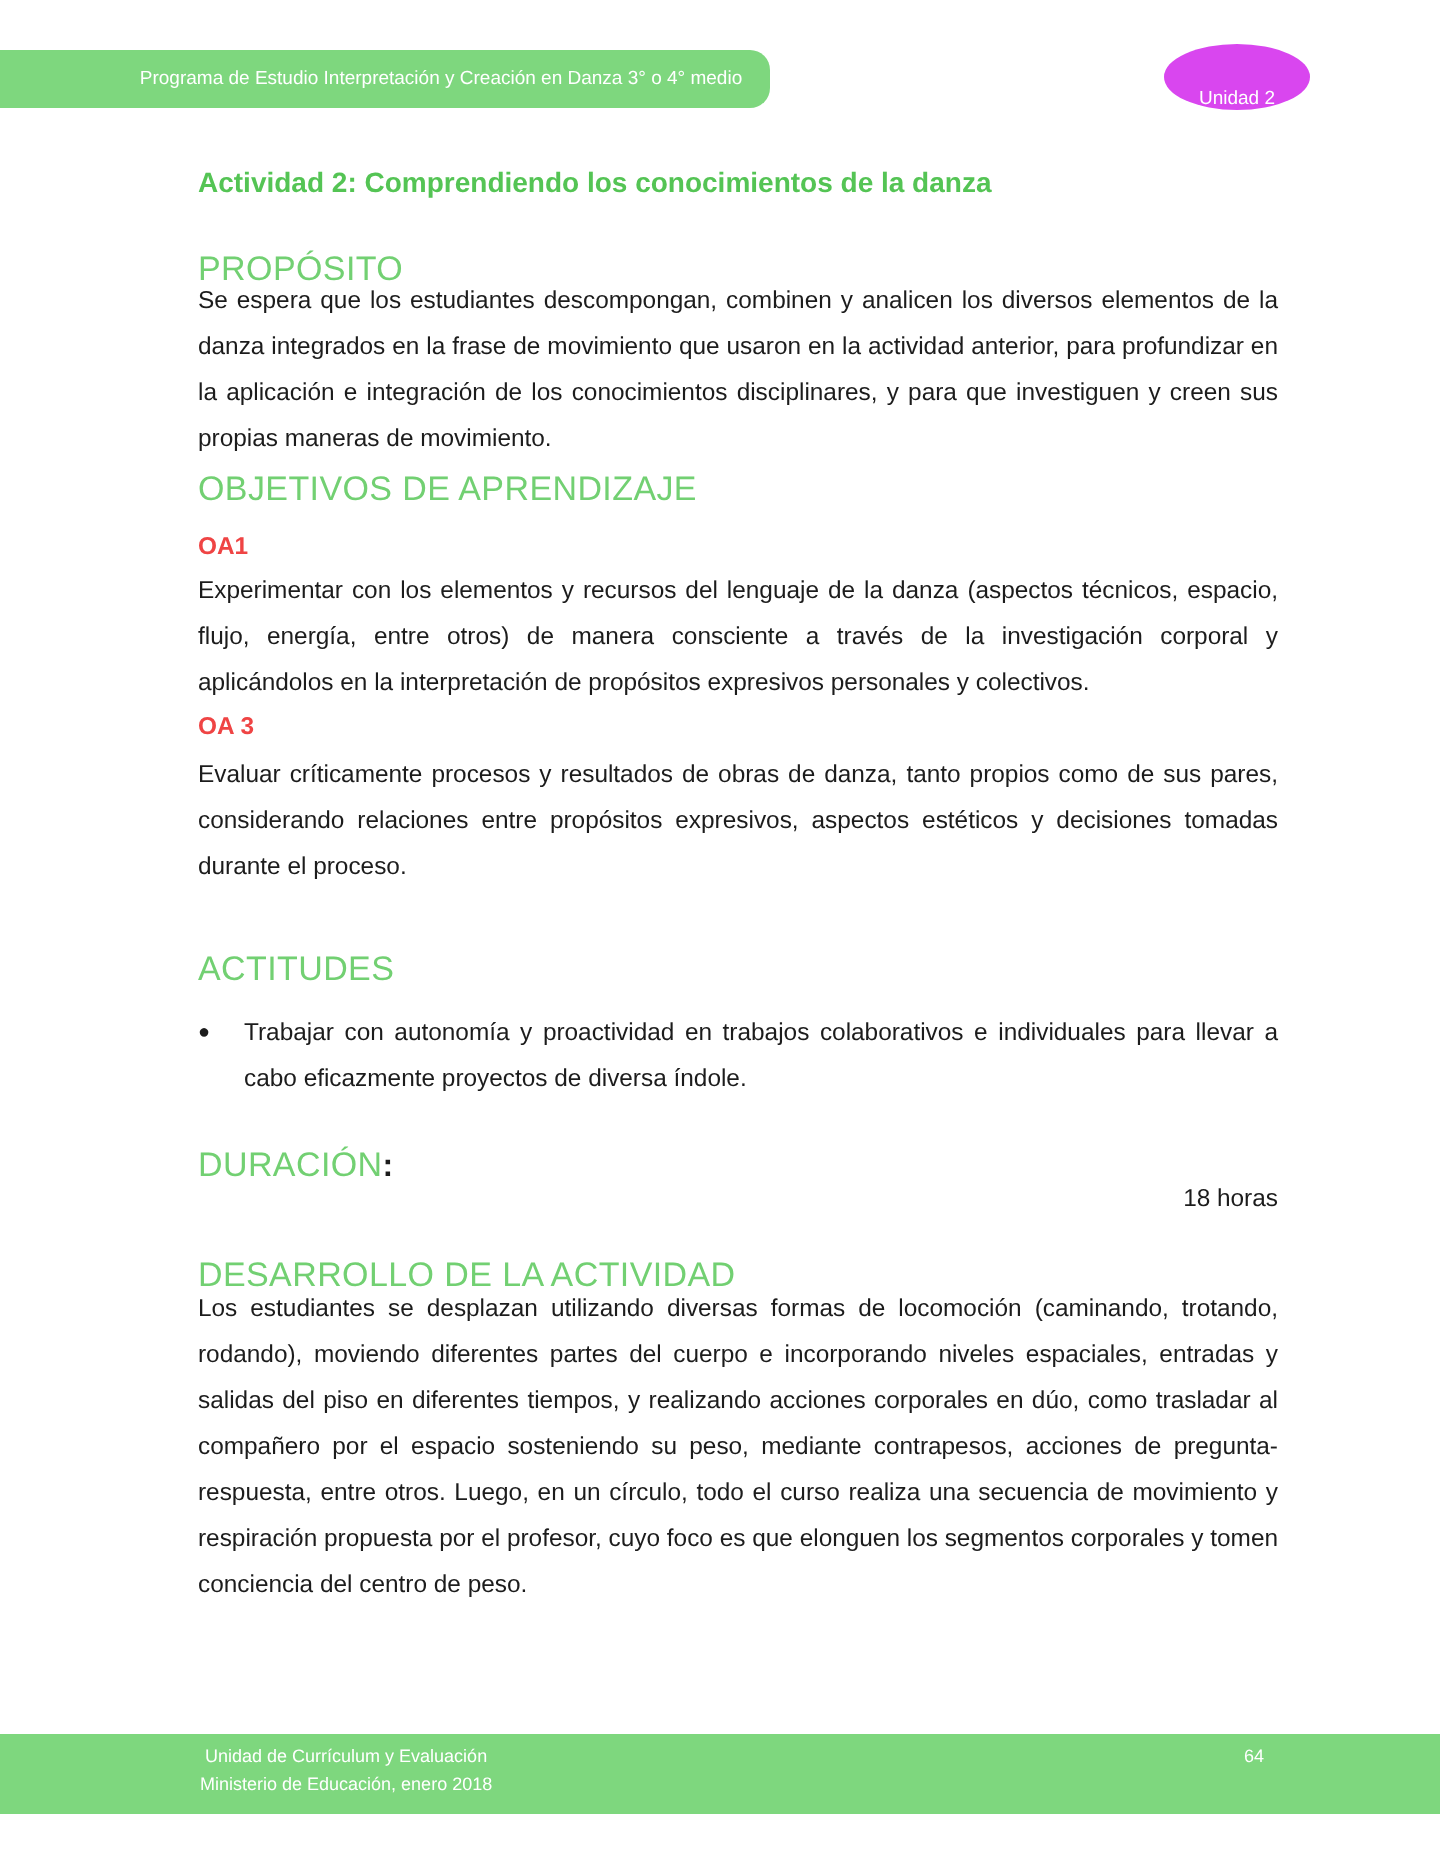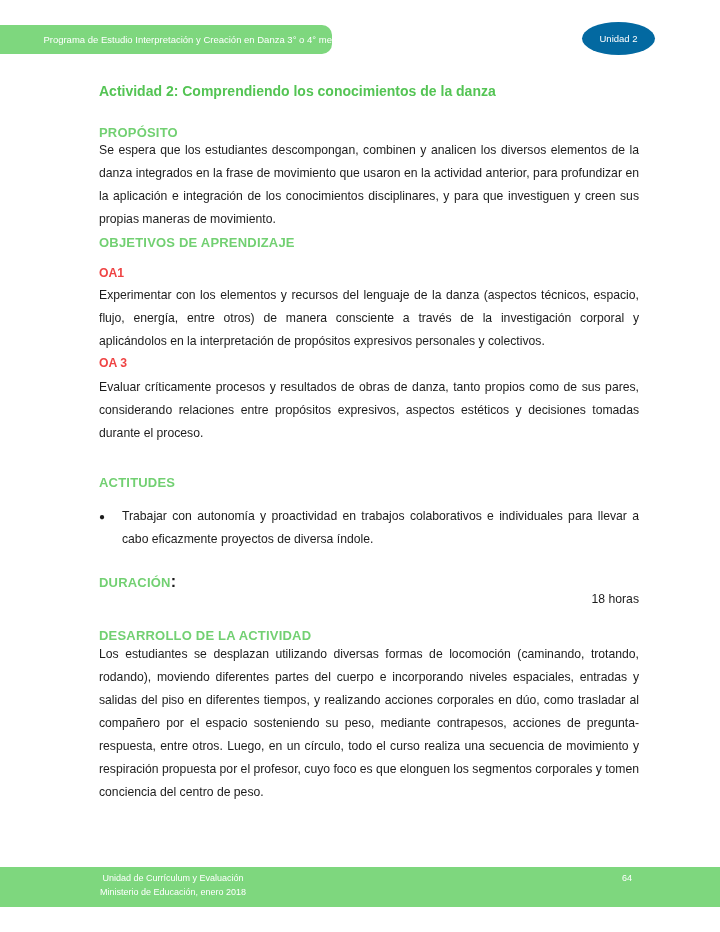--- a/index.html
+++ b/index.html
@@ -11,52 +11,52 @@
   }
   .page {
     position: relative;
     width: 720px; height: 932px;
     background: #ffffff;
   }
   
   .header-bar {
     position: absolute;
     left: 0; top: 25px;
-    width: 332px; height: 29px;
+    width: 385px; height: 29px;
     background: #7ed77e;
     border-radius: 0 10px 10px 0;
     display: flex; align-items: center; justify-content: center;
     padding-left: 56px;
     box-sizing: border-box;
     color: #ffffff;
     font-size: 9.5px;
     white-space: nowrap;
   }
   .unit-badge {
     position: absolute;
     left: 582px; top: 22px;
     width: 73px; height: 33px;
-    background: #0369a1;
+    background: #d946ef;
     border-radius: 50%;
-    display: flex; align-items: center; justify-content: center;
+    display: flex; align-items: flex-end; justify-content: center;
     color: #ffffff;
     font-size: 9.5px;
   }
   
   .abs { position: absolute; left: 99px; width: 540px; box-sizing: border-box; }
   .doc-title {
     top: 83px;
     color: #54c454;
     font-size: 14px;
     font-weight: bold;
   }
   .sec-heading {
     color: #72d072;
-    font-size: 13px;
-    font-weight: bold;
+    font-size: 17px;
+    font-weight: normal;
     letter-spacing: 0.2px;
   }
   .body-text {
     color: #1c1c1c;
     font-size: 12.2px;
     line-height: 23px;
     text-align: justify;
   }
   .oa-code {
     color: #ef4444;

